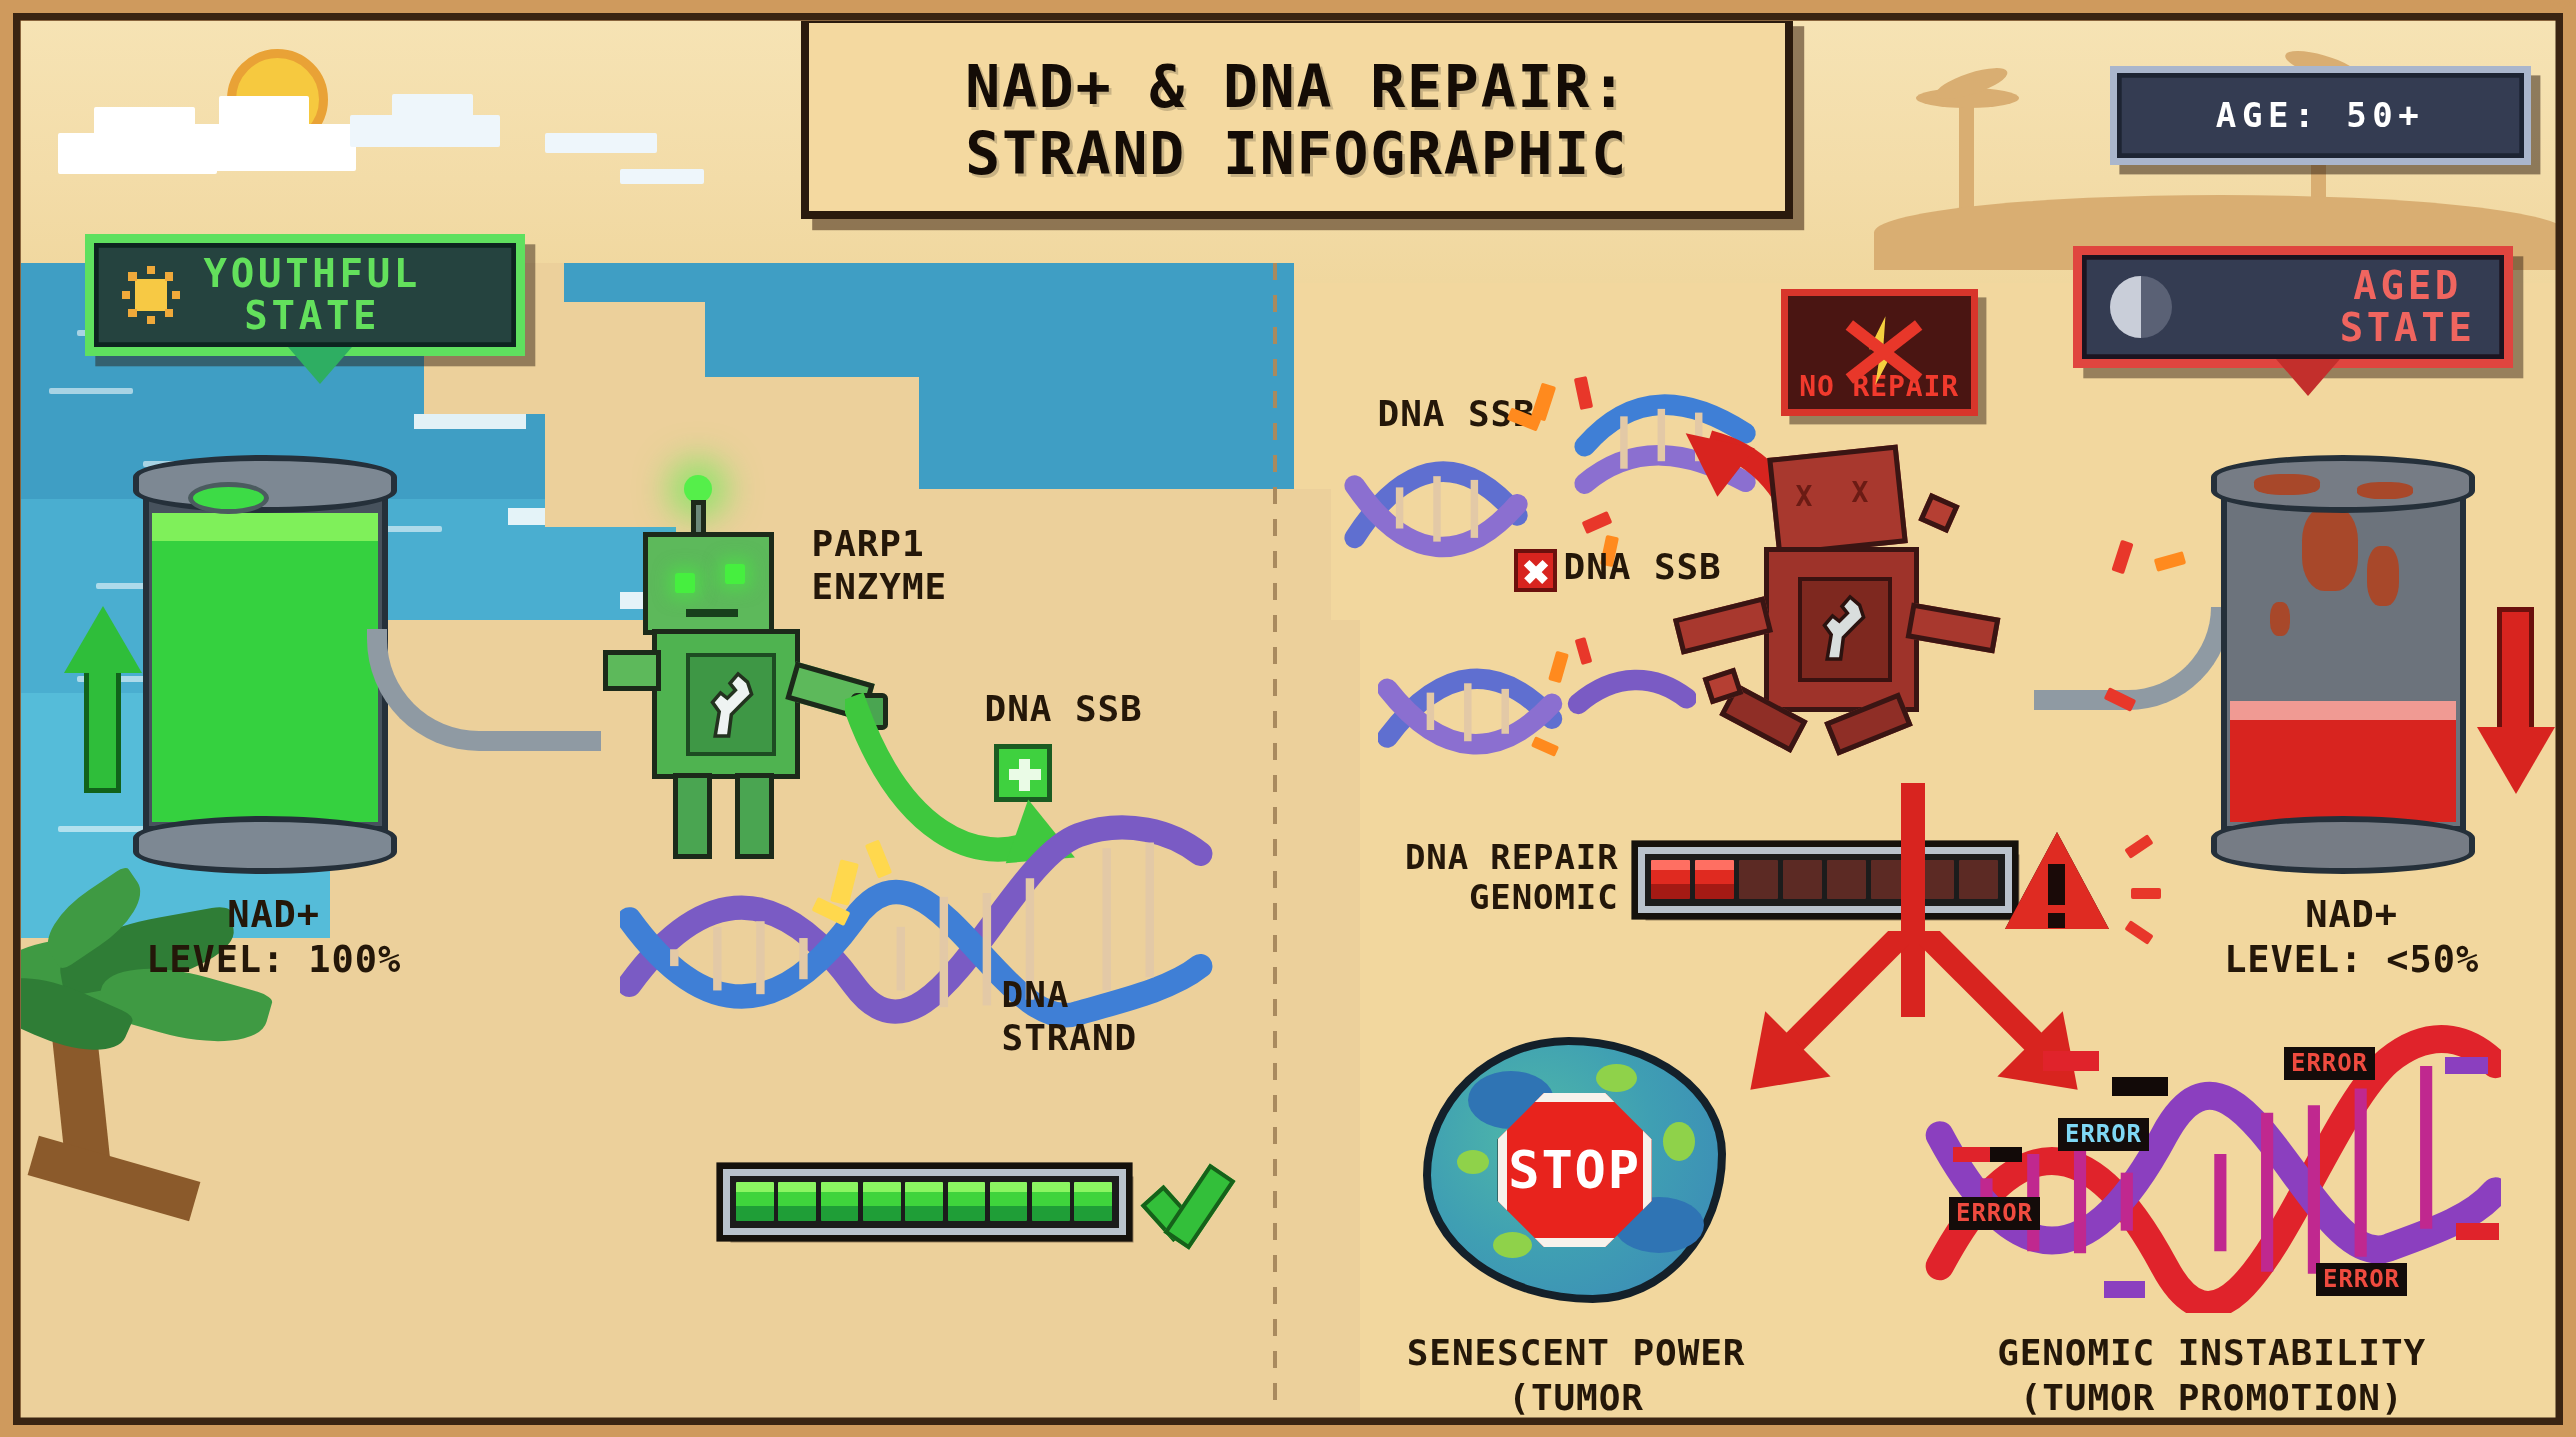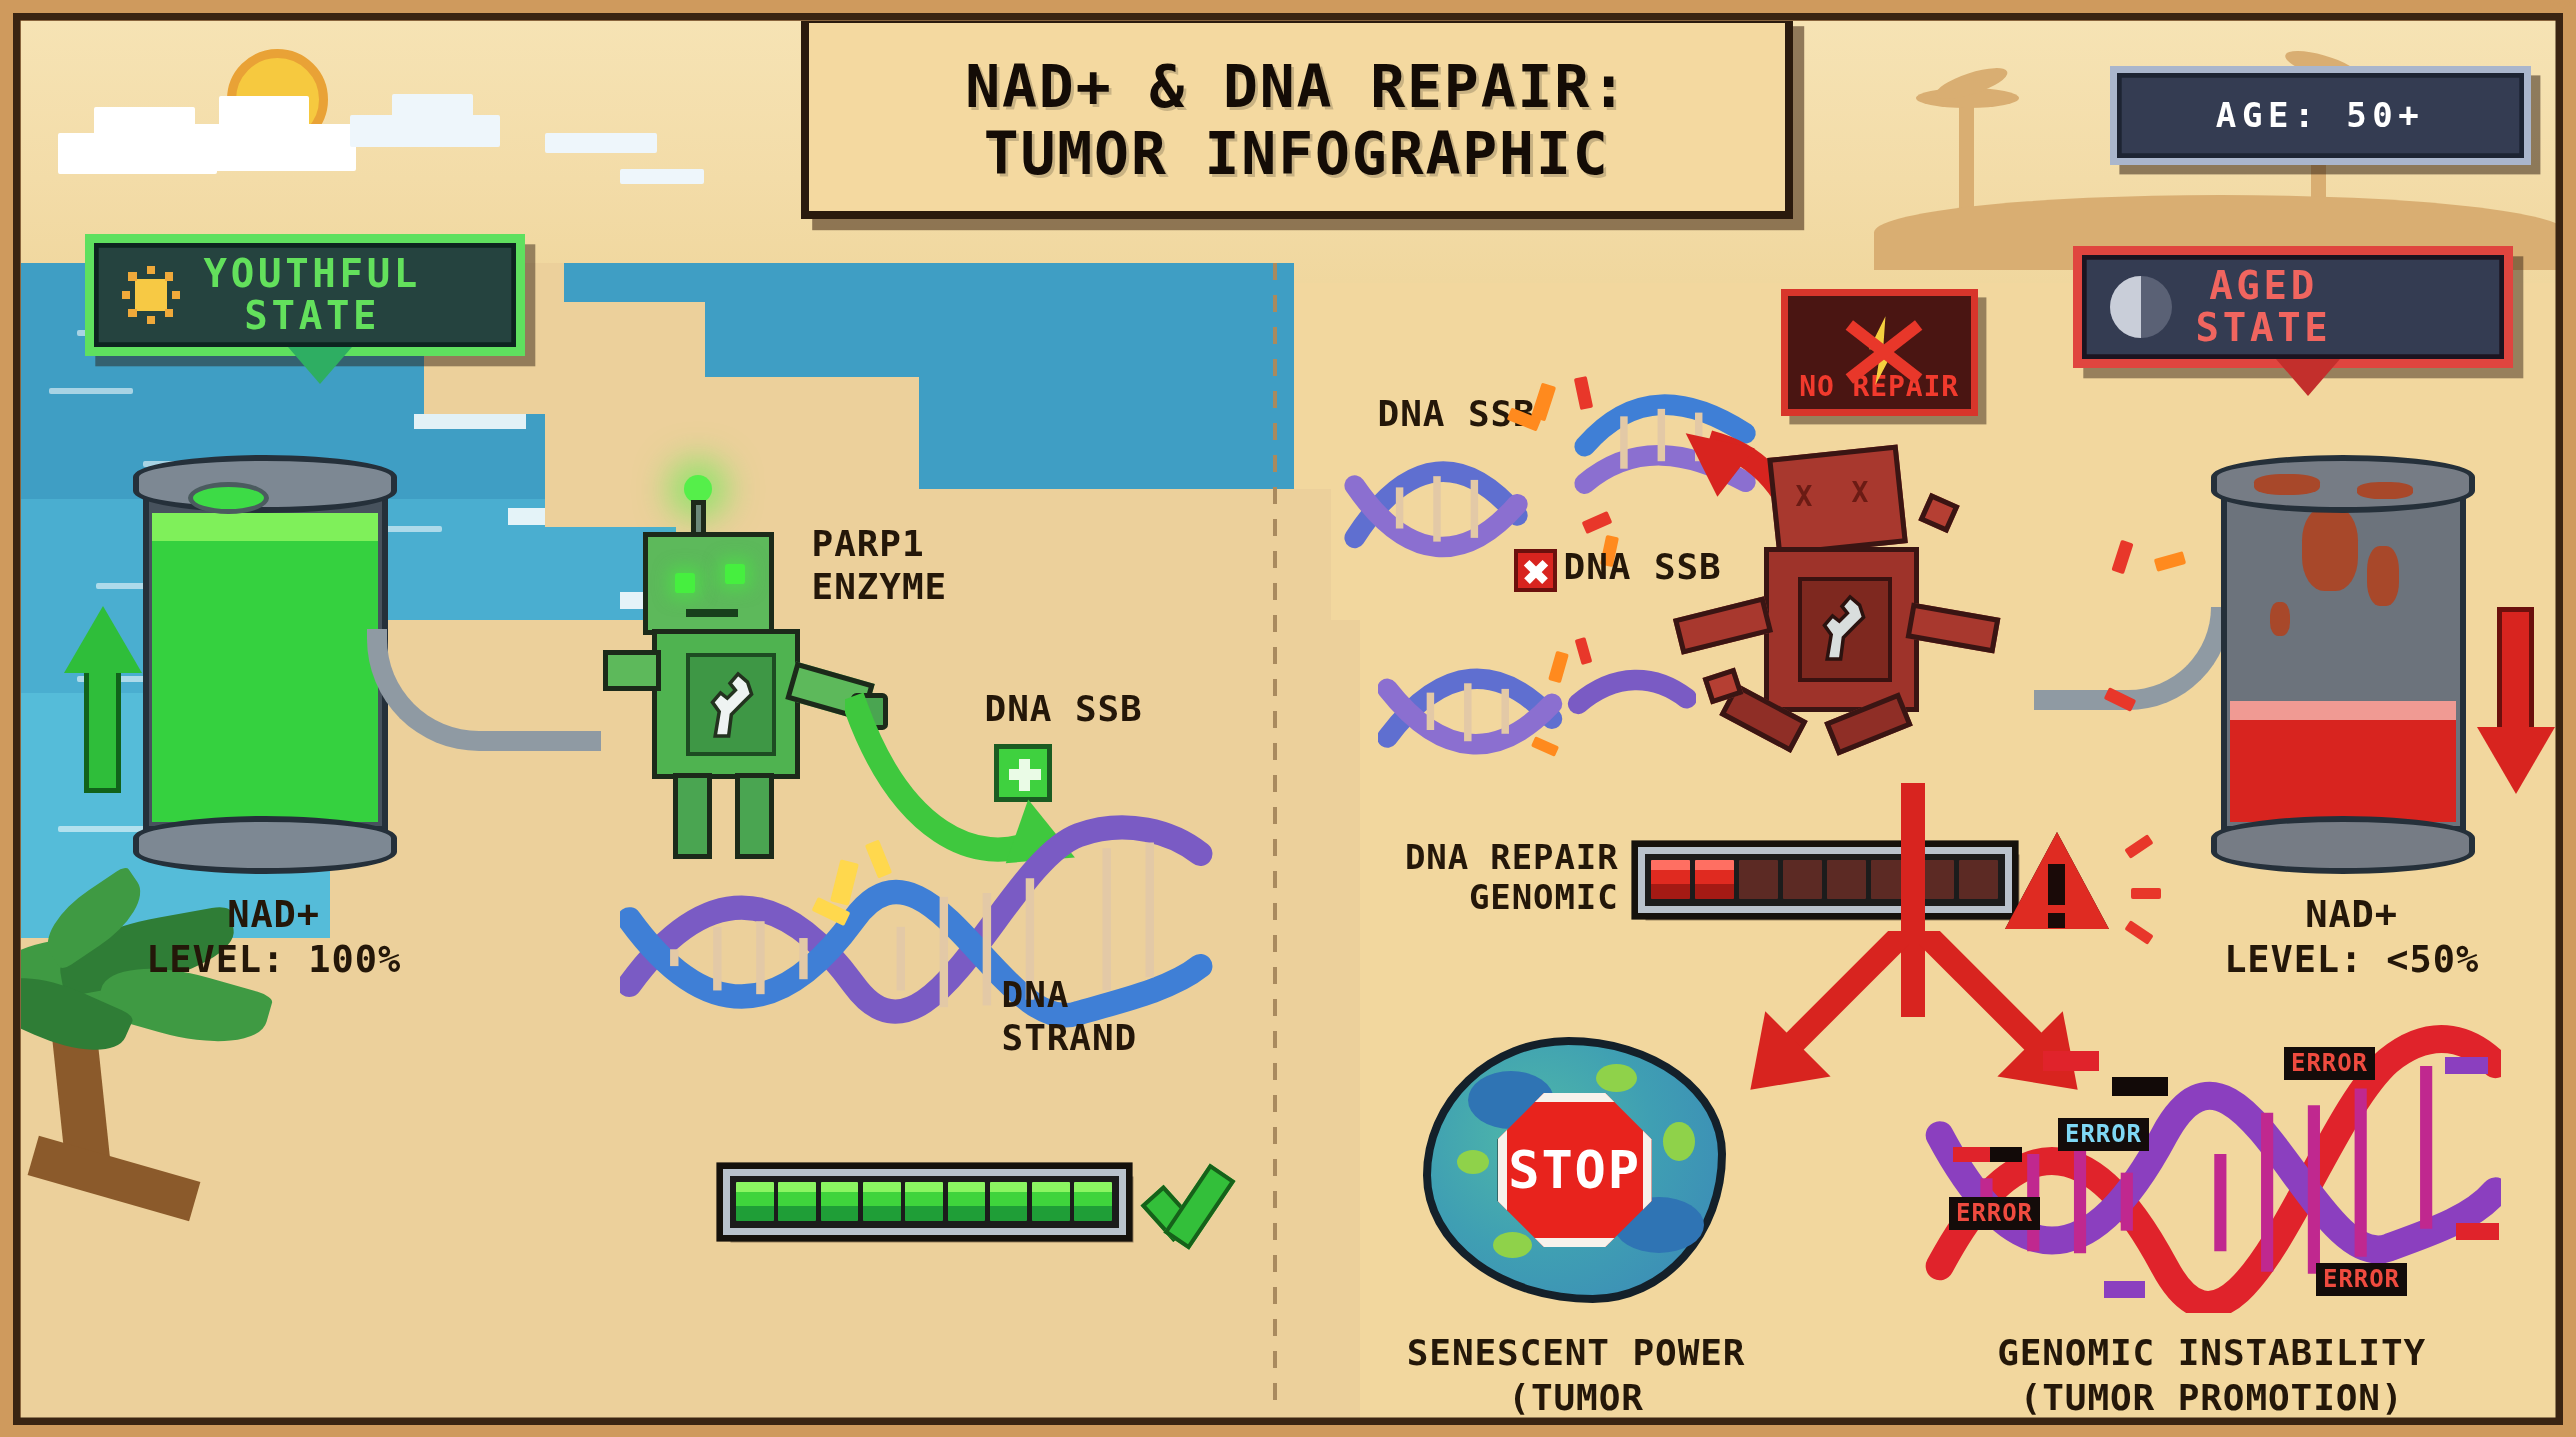--- a/index.html
+++ b/index.html
@@ -108,20 +108,21 @@
   #banner-youth {
     left:64px; top:213px; width:440px; height:122px;
     background:#25433f; border:9.4px solid #5fe05f;
     box-shadow: inset 0 0 0 4.7px #0d2420, 10.3px 10.3px 0 rgba(40,22,10,.45);
   }
   #banner-youth .t { font-size:39px; color:#63e05c; letter-spacing:3.7px; }
   #banner-aged {
     left:2052px; top:225px; width:440px; height:122px;
     background:#343c52; border:9.4px solid #e0453f;
     box-shadow: inset 0 0 0 4.7px #1c1420, 10.3px 10.3px 0 rgba(40,22,10,.45);
+    justify-content: space-between;
   }
   #banner-aged .t { font-size:39px; color:#f0655f; letter-spacing:3.7px; }
   .banner-tail {
     position:absolute; width:0; height:0; border-left:32px solid transparent;
     border-right:32px solid transparent; top:100%;
   }
   #banner-youth .banner-tail { left:46%; border-top:37px solid #2eae62; }
   #banner-aged  .banner-tail { left:46%; border-top:37px solid #c32f2c; }
 
   .sun-ico {
@@ -348,21 +349,21 @@
     <div class="palm-sil" style="left:1913px;top:52px;width:75px;height:20.6px;border-radius:50%;transform:rotate(-18deg);"></div>
     <div class="palm-sil" style="left:2290px;top:62px;width:15px;height:150px;"></div>
     <div class="palm-sil" style="left:2247px;top:49px;width:103px;height:20.6px;border-radius:50%;"></div>
     <div class="palm-sil" style="left:2263px;top:34px;width:75px;height:20.6px;border-radius:50%;transform:rotate(16deg);"></div>
     <div class="palm-sil" style="left:1853px;top:174px;width:693px;height:75px;border-radius:60% 60% 0 0;"></div>
 
     <div class="divider"></div>
 
     <div id="title-plate">
       <div class="px t">NAD+ &amp; DNA REPAIR:</div>
-      <div class="px t">TUMOR INFOGRAPHIC</div>
+      <div class="px t">STRAND INFOGRAPHIC</div>
     </div>
 
     <div id="age-badge">
       <span class="px t">AGE:  50+</span>
     </div>
 
     <div id="banner-youth" class="banner">
       <div class="sun-ico">
         <div class="core"></div>
         <div class="ray" style="left:25px;top:0;"></div>

